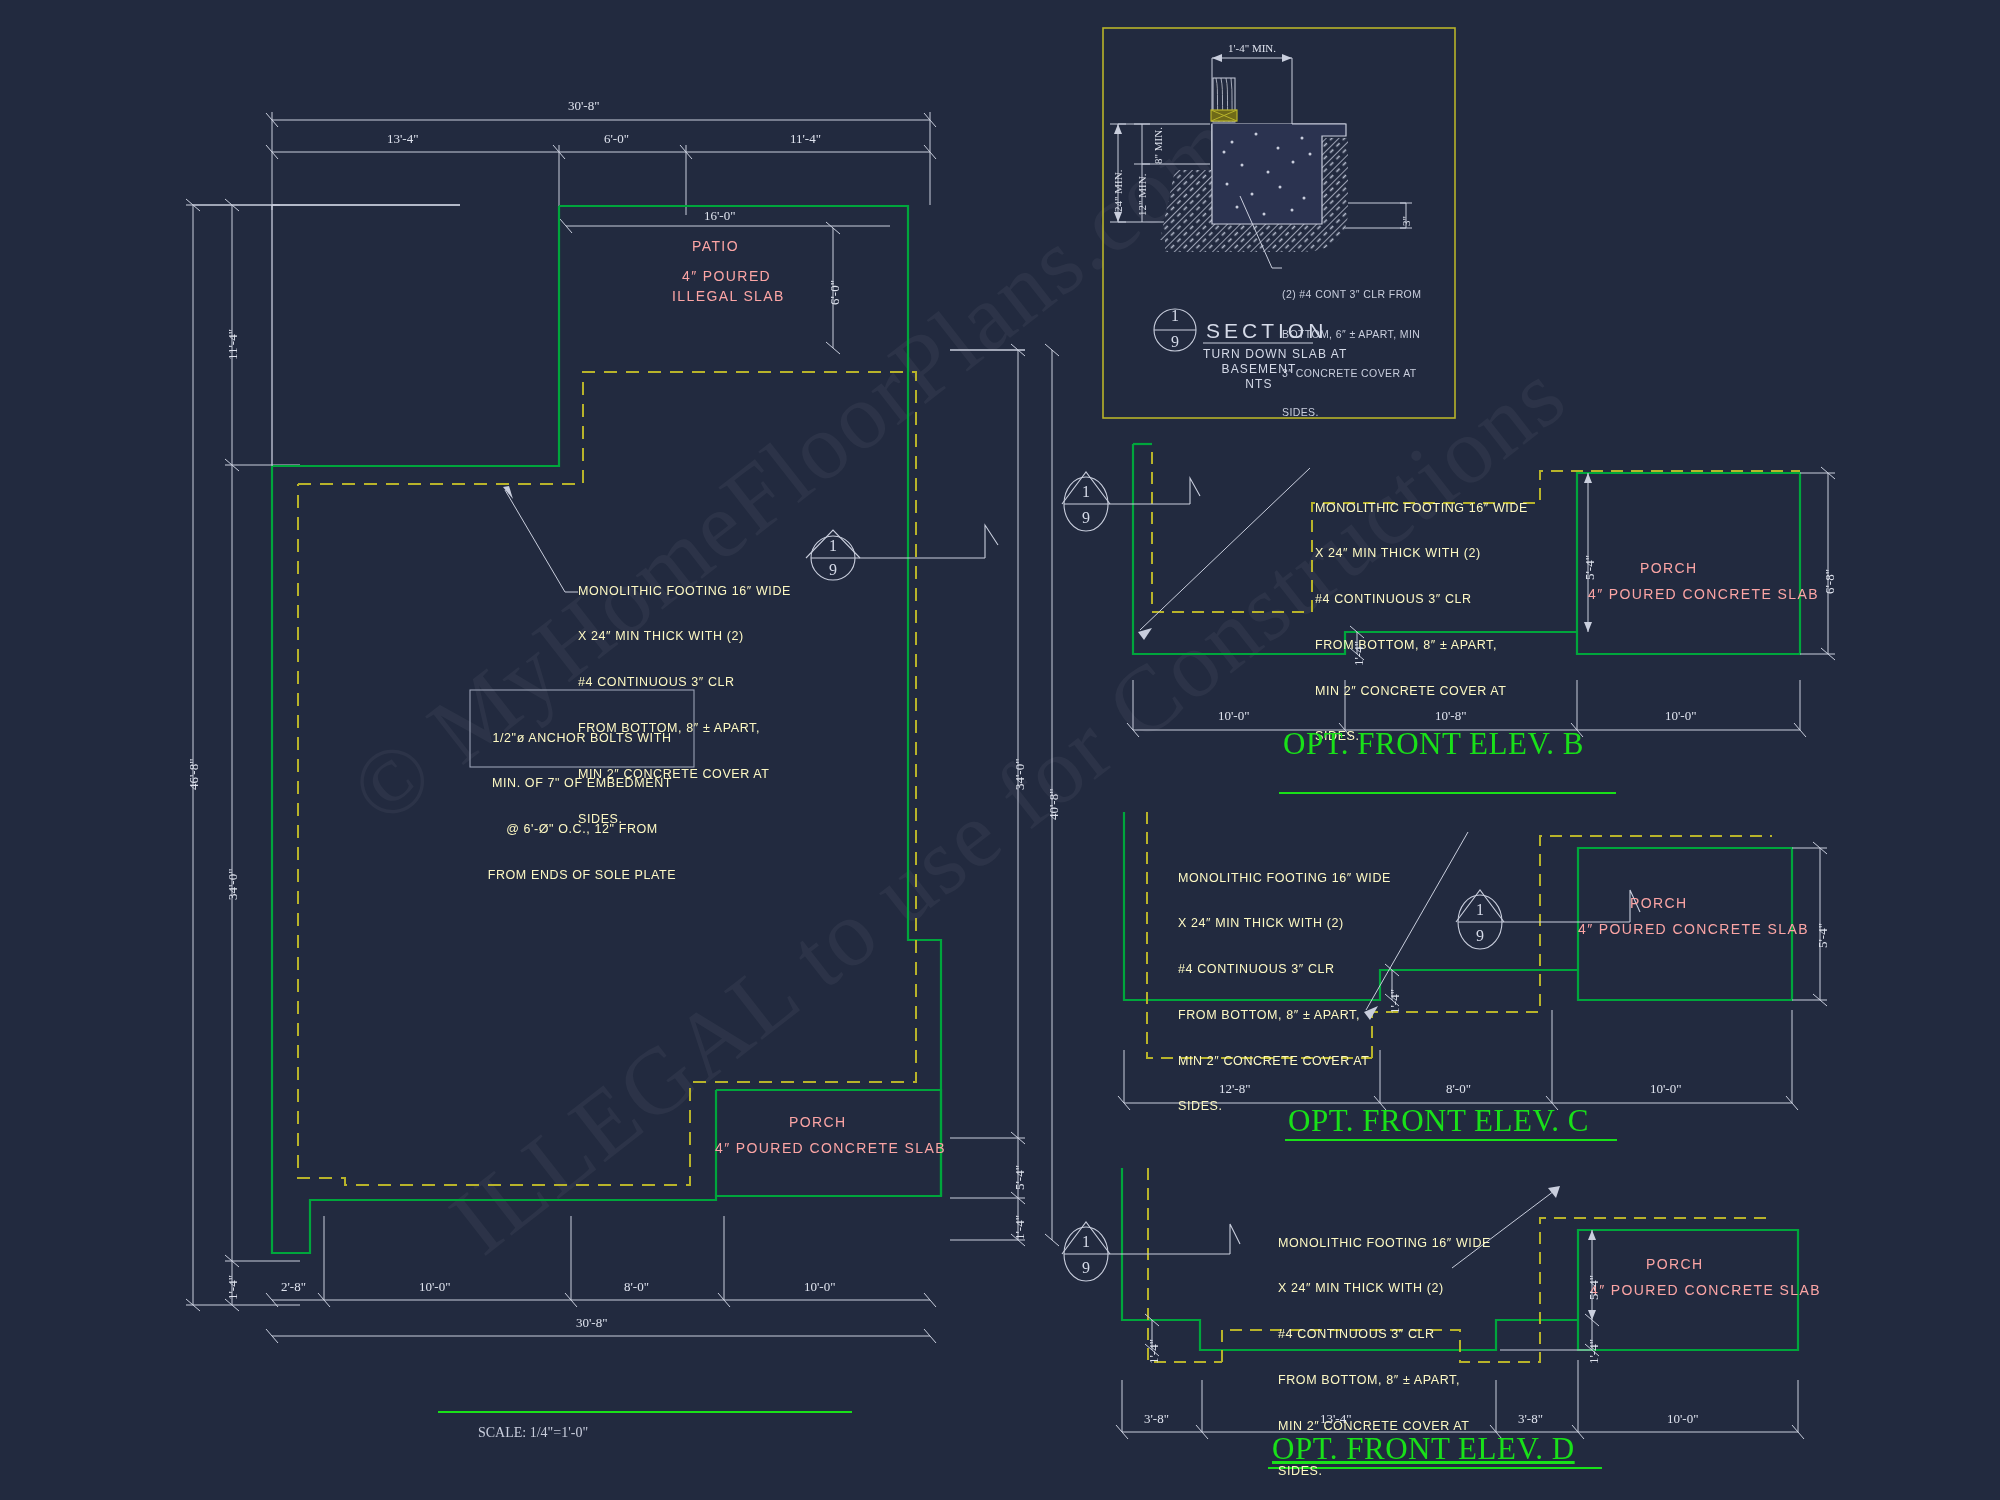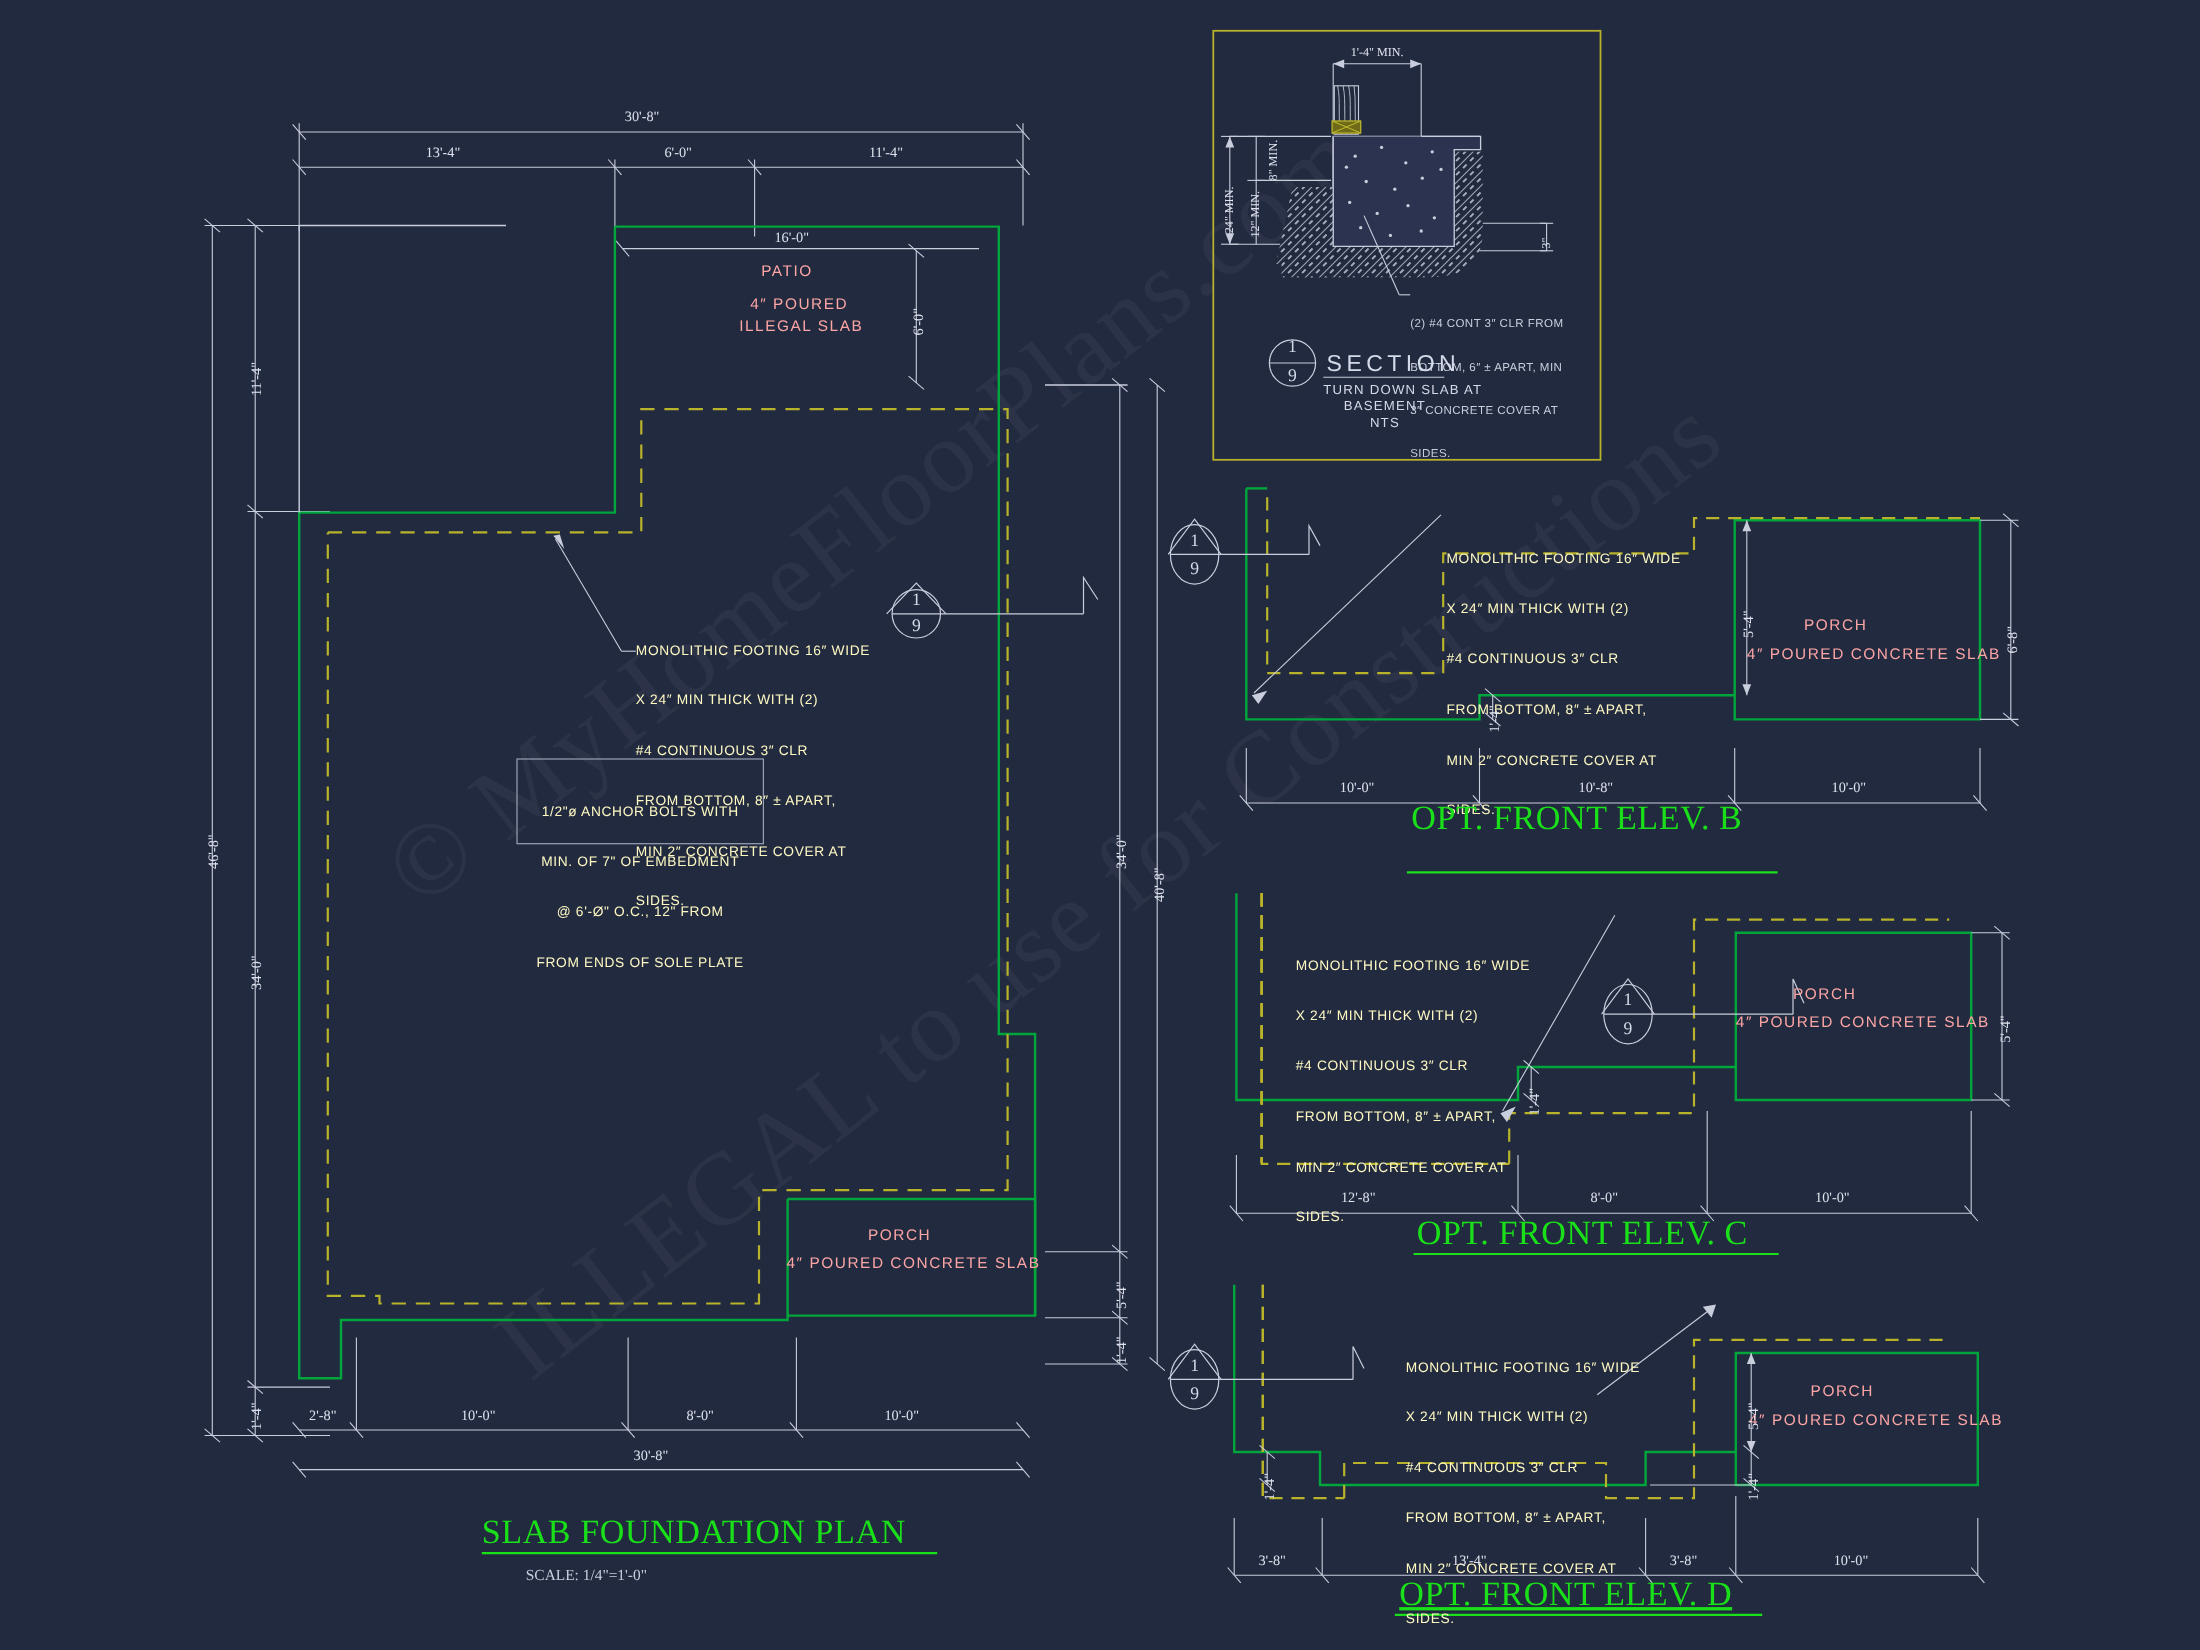--- a/index.html
+++ b/index.html
@@ -464,21 +464,20 @@
   <div class="txt cad" style="left:478px;top:700px;width:208px;text-align:center;">
     <div>1/2"ø ANCHOR BOLTS WITH</div>
     <div>MIN. OF 7" OF EMBEDMENT</div>
     <div>@ 6'-Ø" O.C., 12" FROM</div>
     <div>FROM ENDS OF SOLE PLATE</div>
   </div>
 
   <div class="txt bub" style="left:823px;top:536px;width:20px;">1</div>
   <div class="txt bub" style="left:823px;top:560px;width:20px;">9</div>
 
-  <div class="txt title" style="left:438px;top:1374px;">SLAB FOUNDATION PLAN</div>
   <div class="txt scale" style="left:478px;top:1424px;">SCALE: 1/4"=1'-0"</div>
 
   <div class="txt tiny" style="left:1228px;top:42px;">1'-4" MIN.</div>
   <div class="txt tinyv" style="left:1112px;top:212px;">24" MIN.</div>
   <div class="txt tinyv" style="left:1136px;top:216px;">12" MIN.</div>
   <div class="txt tinyv" style="left:1152px;top:164px;">8" MIN.</div>
   <div class="txt tinyv" style="left:1400px;top:226px;">3"</div>
 
   <div class="txt cadsm" style="left:1282px;top:262px;">
     <div>(2) #4 CONT 3″ CLR FROM</div>

